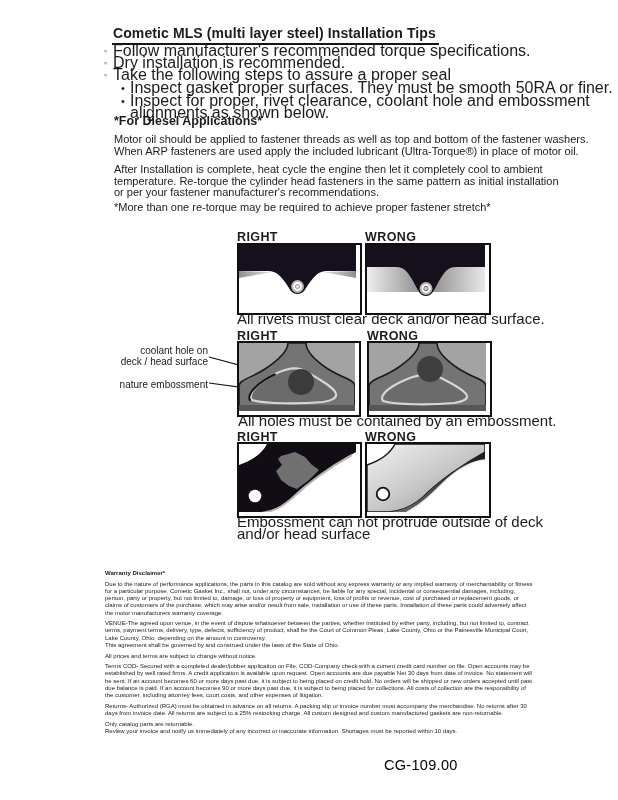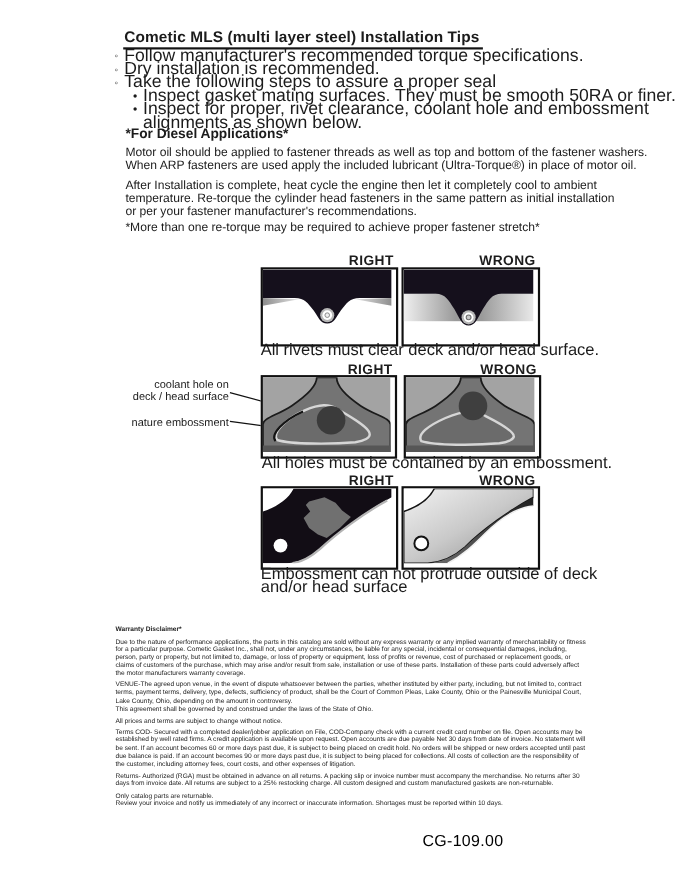--- a/index.html
+++ b/index.html
@@ -13,21 +13,21 @@
   .b-row{display:flex;}
   .b-row .mk{width:9px;flex:0 0 9px;font-size:9px;line-height:12.2px;}
   .b-row.main .mk::before{content:"\25E6";}
   .b-row.sub{margin-left:17px;}
   .b-row.sub .mk::before{content:"\2022";font-size:11px;}
   
   .diesel-heading{left:114px;top:114px;font-size:12.5px;font-weight:bold;}
   .para{left:114px;font-size:11px;line-height:11.7px;white-space:pre-line;}
   .p1{top:134px;} .p2{top:164px;} .p3{top:202px;}
   
-  .dlabel{font-size:12.5px;font-weight:600;letter-spacing:.4px;text-align:right;color:#1c1c1c;white-space:nowrap;}
+  .dlabel{font-size:12.5px;font-weight:600;letter-spacing:.4px;text-align:left;color:#1c1c1c;white-space:nowrap;}
   .caption{font-size:15px;line-height:12px;white-space:pre-line;}
   
   .dbox{position:absolute;border:2px solid #101010;background:#fff;}
   .dbox svg{display:block;}
   
   .callout{font-size:10px;line-height:11px;text-align:right;white-space:pre-line;width:110px;left:98px;}
   
   .legal{left:105px;top:570px;width:428px;font-size:6px;line-height:7.2px;color:#222;}
   .legal h4{margin:0 0 3.5px 0;font-size:6px;font-weight:bold;}
   .legal p{margin:0 0 3.5px 0;white-space:pre-line;}
@@ -48,21 +48,21 @@
   <div class="b-row main">
       <span class="mk"></span>
       <span>Dry installation is recommended.</span>
     </div>
   <div class="b-row main">
       <span class="mk"></span>
       <span>Take the following steps to assure a proper seal</span>
     </div>
   <div class="b-row sub">
       <span class="mk"></span>
-      <span>Inspect gasket mating surfaces.  They must be smooth 50RA or finer.</span>
+      <span>Inspect gasket proper surfaces.  They must be smooth 50RA or finer.</span>
     </div>
   <div class="b-row sub">
       <span class="mk"></span>
       <span>Inspect for proper, rivet clearance, coolant hole and embossment alignments as shown below.</span>
     </div>
 </div>
 
 <div class="abs diesel-heading">*For Diesel Applications*</div>
 <div class="abs para p1">Motor oil should be applied to fastener threads as well as top and bottom of the fastener washers.
 When ARP fasteners are used apply the included lubricant (Ultra-Torque®) in place of motor oil.</div>

